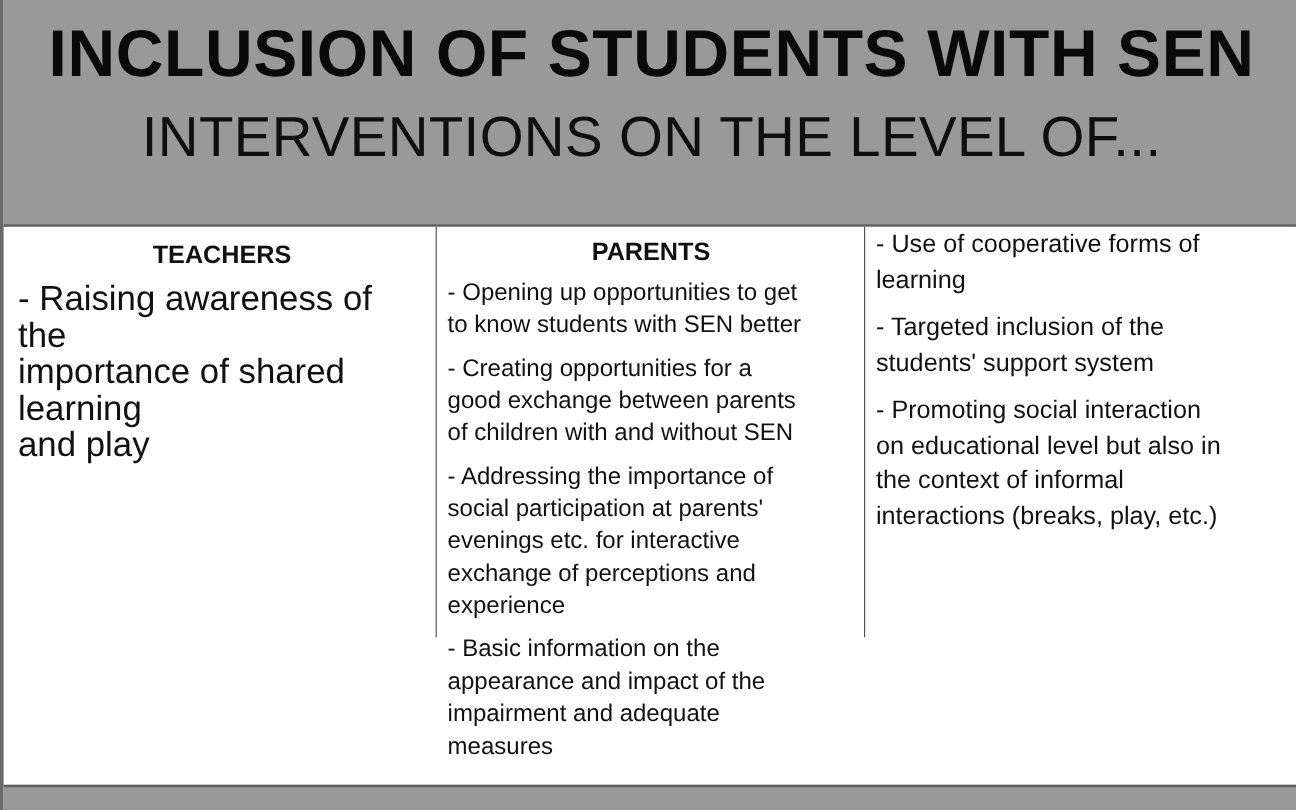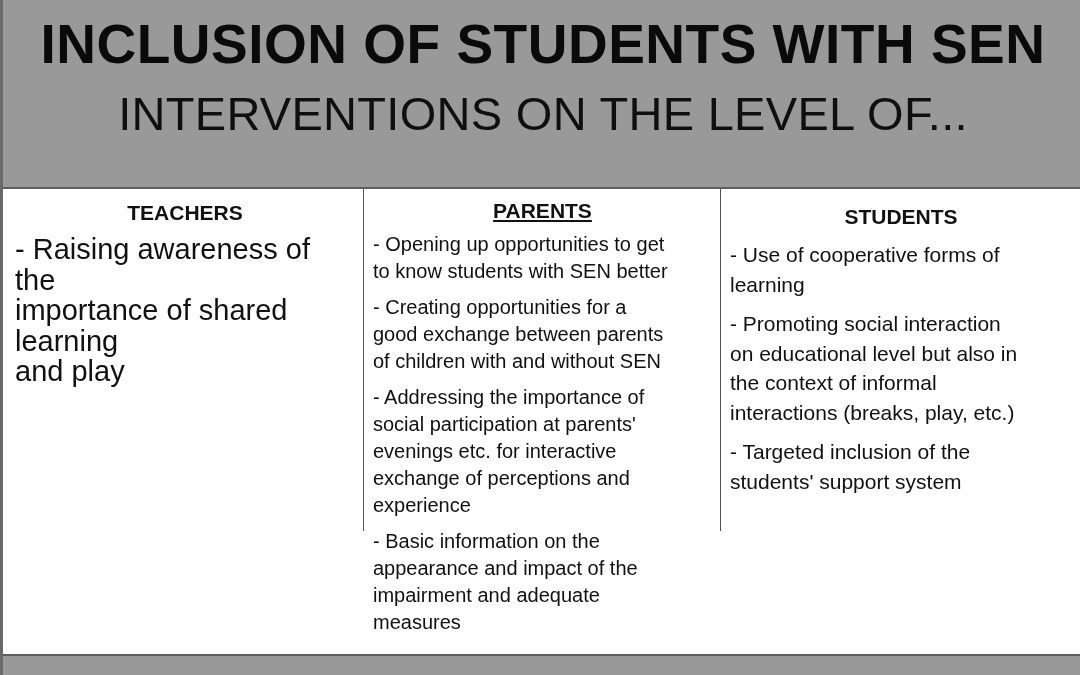--- a/index.html
+++ b/index.html
@@ -55,21 +55,21 @@
     .col.c2 { width: 357px; border-right: 1px solid #555; }
     .col.c3 { width: 359px; }
     .col-head {
       text-align: center;
       font-weight: bold;
       font-size: 21px;
       line-height: 26px;
       color: #111;
     }
     .c1 .col-head { margin-top: 11px; margin-bottom: 8px; }
-    .c2 .col-head { margin-top: 9px; margin-bottom: 7px; text-decoration: underline; }
+    .c2 .col-head { margin-top: 9px; margin-bottom: 7px; }
     .c3 .col-head { margin-top: 15px; margin-bottom: 10px; }
     .item {
       margin: 0 0 9px 0;
       white-space: pre-line;
     }
     .c1 .item { font-size: 29px; line-height: 30.5px; margin-bottom: 10px; }
     .c2 .item { font-size: 20px; line-height: 27px; margin-bottom: 9px; }
     .c3 .item { font-size: 21px; line-height: 29.5px; margin-bottom: 10px; }
     .footer {
       position: absolute; left: 0; top: 654px; width: 1080px; height: 21px;
@@ -107,26 +107,25 @@
 evenings etc. for interactive
 exchange of perceptions and
 experience</div>
       <div class="item">- Basic information on the
 appearance and impact of the
 impairment and adequate
 measures</div>
     </div>
 
     <div class="col c3">
-      <div class="col-head">STUDENTS</div>
       <div class="item">- Use of cooperative forms of
 learning</div>
+      <div class="item">- Targeted inclusion of the
+students' support system</div>
       <div class="item">- Promoting social interaction
 on educational level but also in
 the context of informal
 interactions (breaks, play, etc.)</div>
-      <div class="item">- Targeted inclusion of the
-students' support system</div>
     </div>
   </div>
 
   <div class="footer"></div>
 </div>
 
 </body></html>

